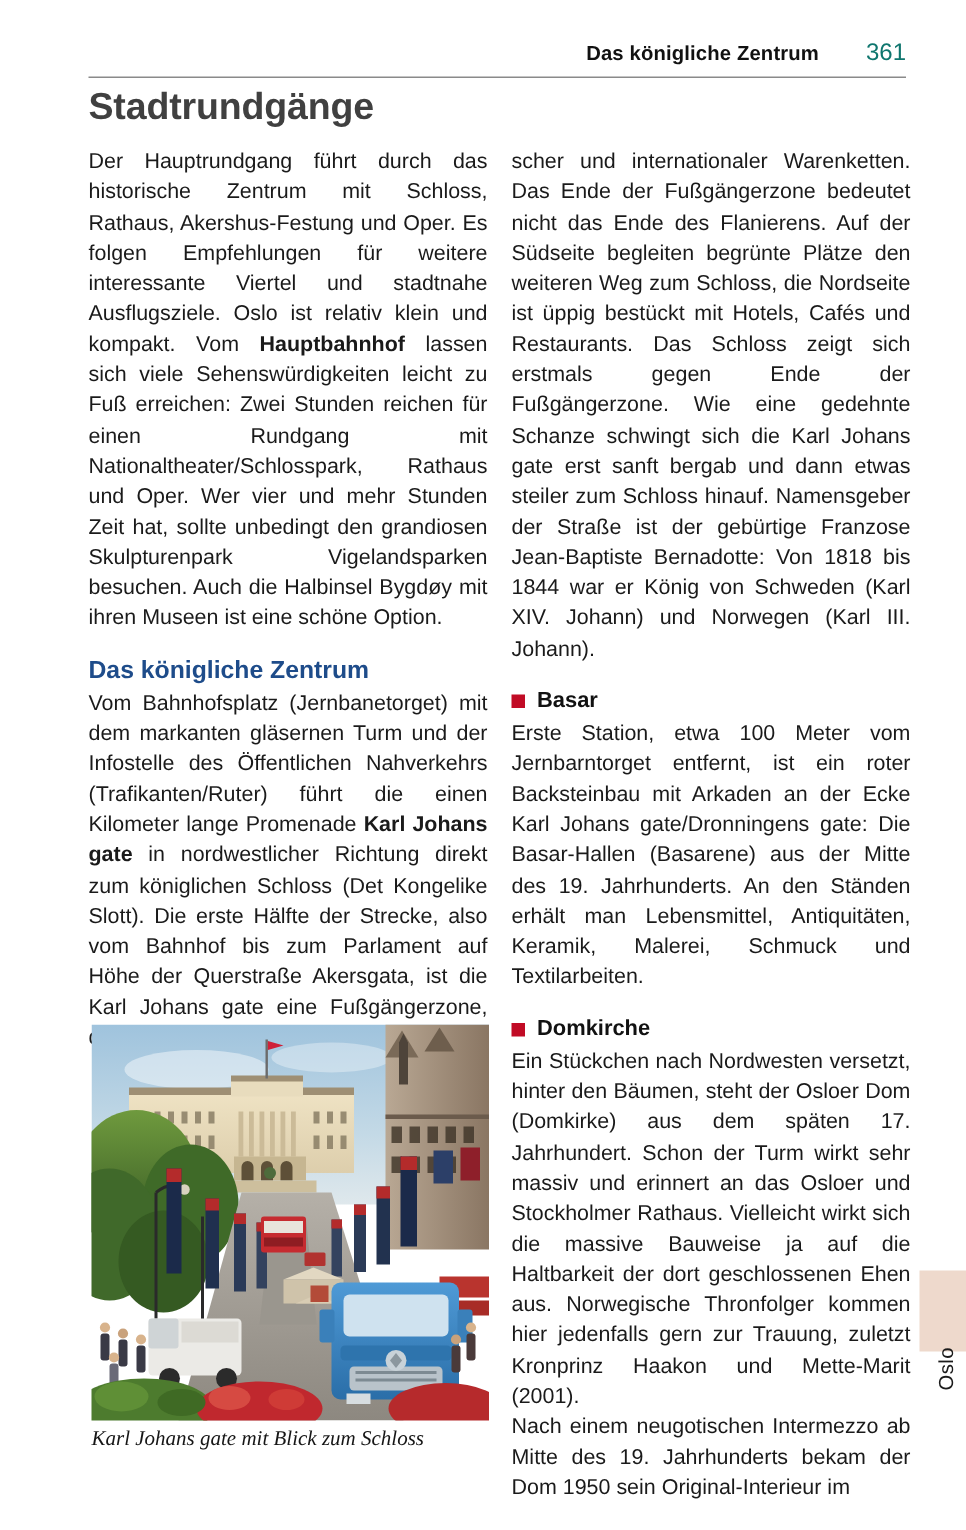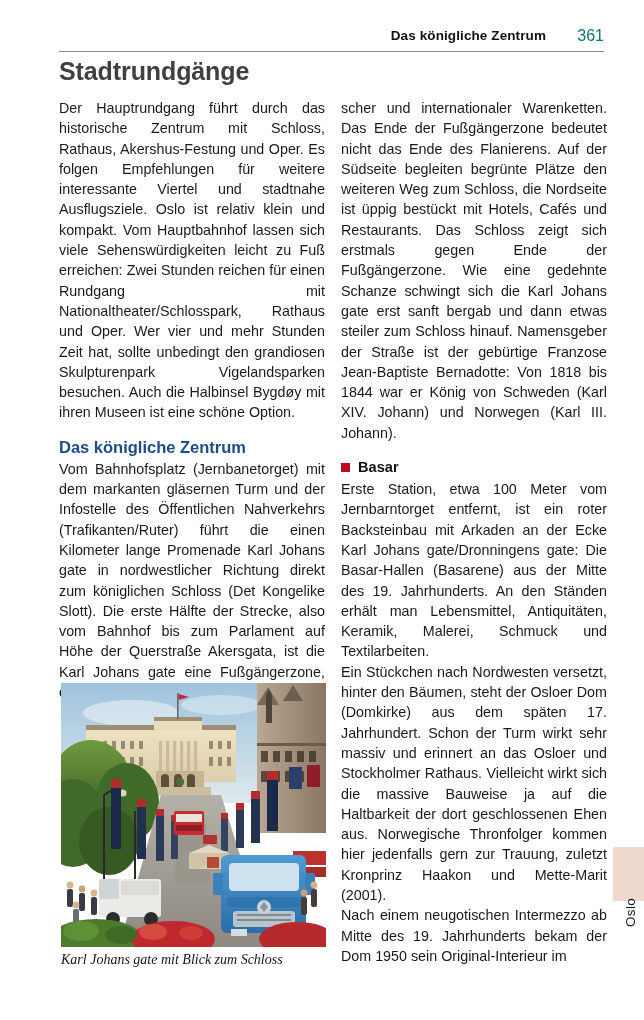--- a/index.html
+++ b/index.html
@@ -78,21 +78,21 @@
   .col-left  { left: 55px; }
   .col-right { left: 337px; }
 
   .col p {
     margin: 0 0 0 0;
     text-align: justify;
     text-justify: inter-word;
   }
   .col p.last-line-left { text-align-last: left; }
 
-  b, .bold { font-weight: normal; }
+  b, .bold { font-weight: bold; }
 
   
   .h-blue {
     color: #1e4c8a;
     font-size: 16.5px;
     font-weight: bold;
     line-height: 21px;
     margin: 14px 0 1px 0;
     text-align: left;
   }
@@ -195,20 +195,24 @@
   <div class="col col-right">
 
     <p>scher und internationaler Warenketten. Das Ende der Fußgängerzone bedeutet nicht das Ende des Flanierens. Auf der Südseite begleiten begrünte Plätze den weiteren Weg zum Schloss, die Nordseite ist üppig bestückt mit Hotels, Cafés und Restaurants. Das Schloss zeigt sich erstmals gegen Ende der Fußgängerzone. Wie eine gedehnte Schanze schwingt sich die Karl Johans gate erst sanft bergab und dann etwas steiler zum Schloss hinauf. Namensgeber der Straße ist der gebürtige Franzose Jean-Baptiste Bernadotte: Von 1818 bis 1844 war er König von Schweden (Karl XIV. Johann) und Norwegen (Karl III. Johann).</p>
 
     <div class="h-sub">
       <span class="bullet"></span>
       <span>Basar</span>
     </div>
     <p>Erste Station, etwa 100 Meter vom Jernbarntorget entfernt, ist ein roter Backsteinbau mit Arkaden an der Ecke Karl Johans gate/Dronningens gate: Die Basar-Hallen (Basarene) aus der Mitte des 19. Jahrhunderts. An den Ständen erhält man Lebensmittel, Antiquitäten, Keramik, Malerei, Schmuck und Textilarbeiten.</p>
 
+    <div class="h-sub">
+      <span class="bullet"></span>
+      <span>Domkirche</span>
+    </div>
     <p>Ein Stückchen nach Nordwesten versetzt, hinter den Bäumen, steht der Osloer Dom (Domkirke) aus dem späten 17. Jahrhundert. Schon der Turm wirkt sehr massiv und erinnert an das Osloer und Stockholmer Rathaus. Vielleicht wirkt sich die massive Bauweise ja auf die Haltbarkeit der dort geschlossenen Ehen aus. Norwegische Thronfolger kommen hier jedenfalls gern zur Trauung, zuletzt Kronprinz Haakon und Mette-Marit (2001).</p>
     <p class="last-line-left">Nach einem neugotischen Intermezzo ab Mitte des 19. Jahrhunderts bekam der Dom 1950 sein Original-Interieur im</p>
   </div>
 
   <div class="photo-wrap">
     <svg class="photo" viewBox="0 0 265 264" preserveAspectRatio="none">
       <defs>
         <linearGradient id="sky" x1="0" y1="0" x2="0" y2="1">
           <stop offset="0%" stop-color="#9fc3dd"></stop>
           <stop offset="60%" stop-color="#c3d9e6"></stop>

